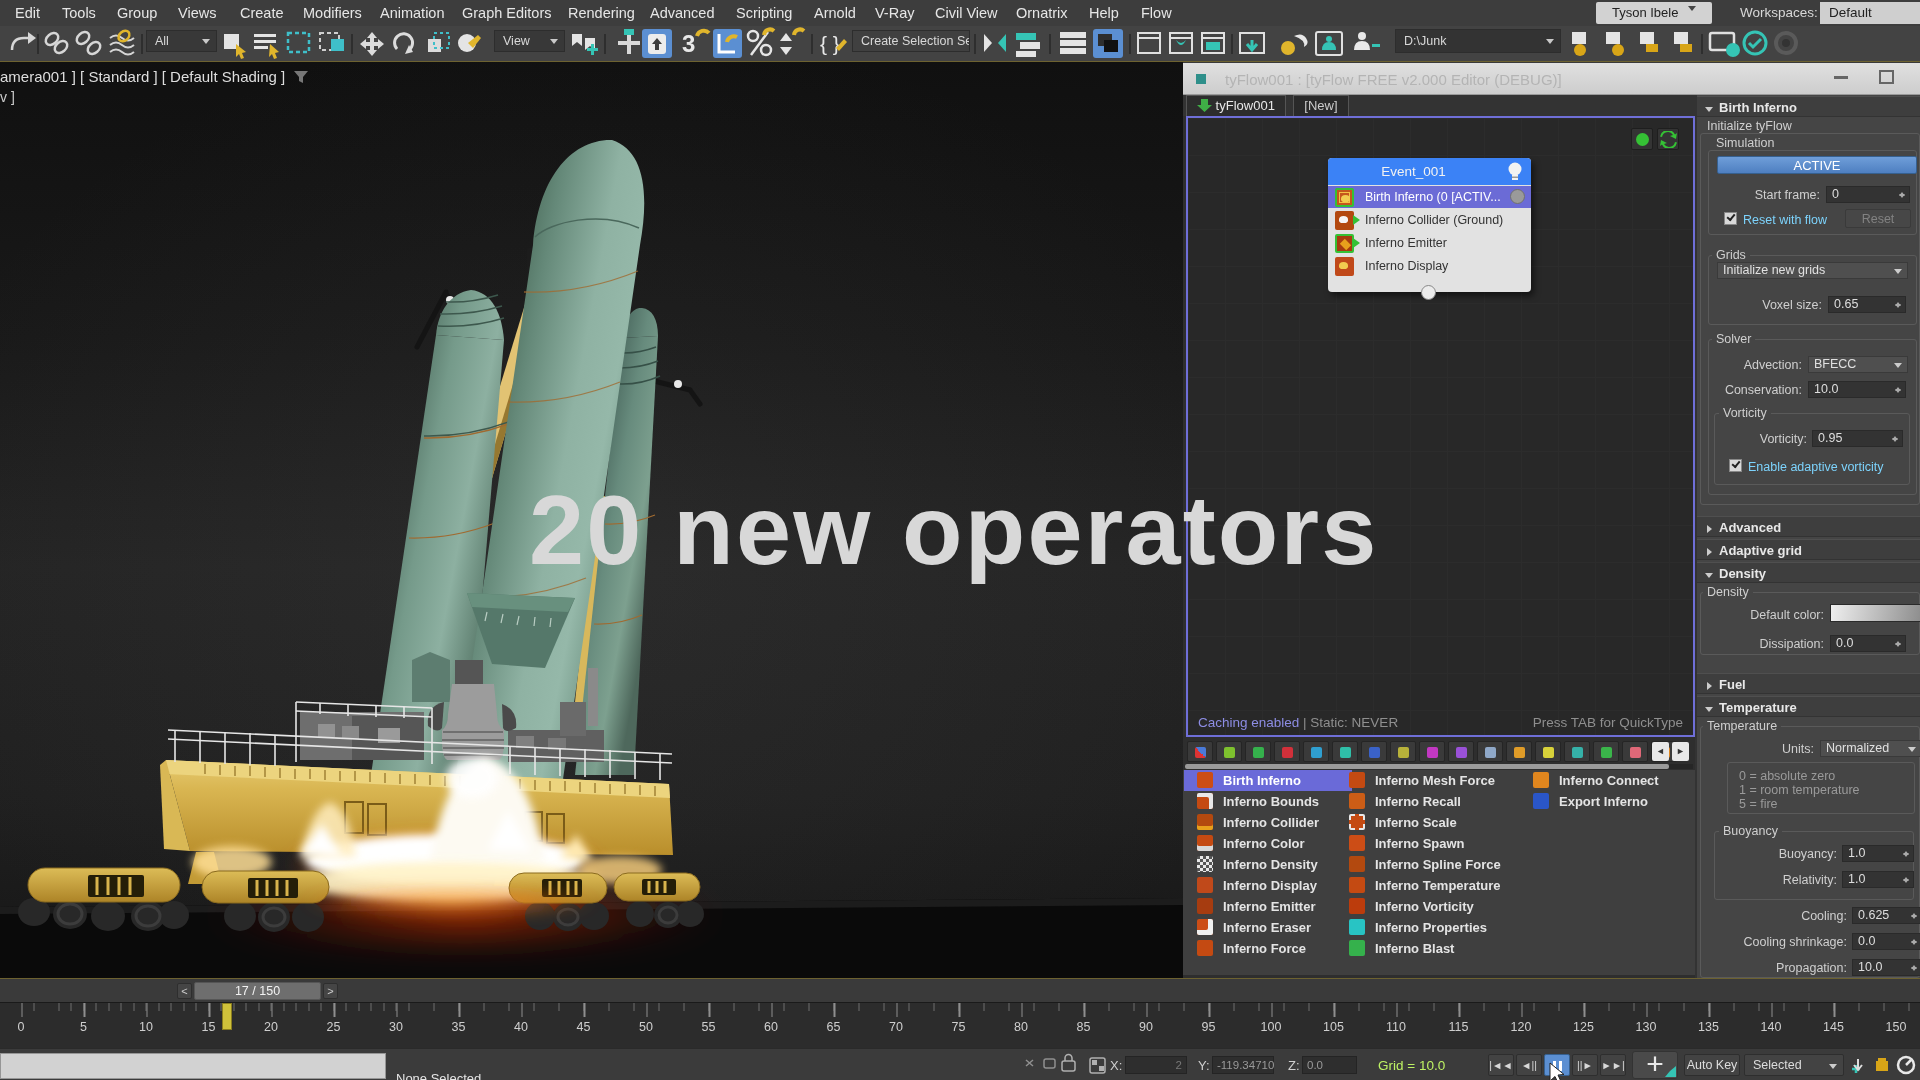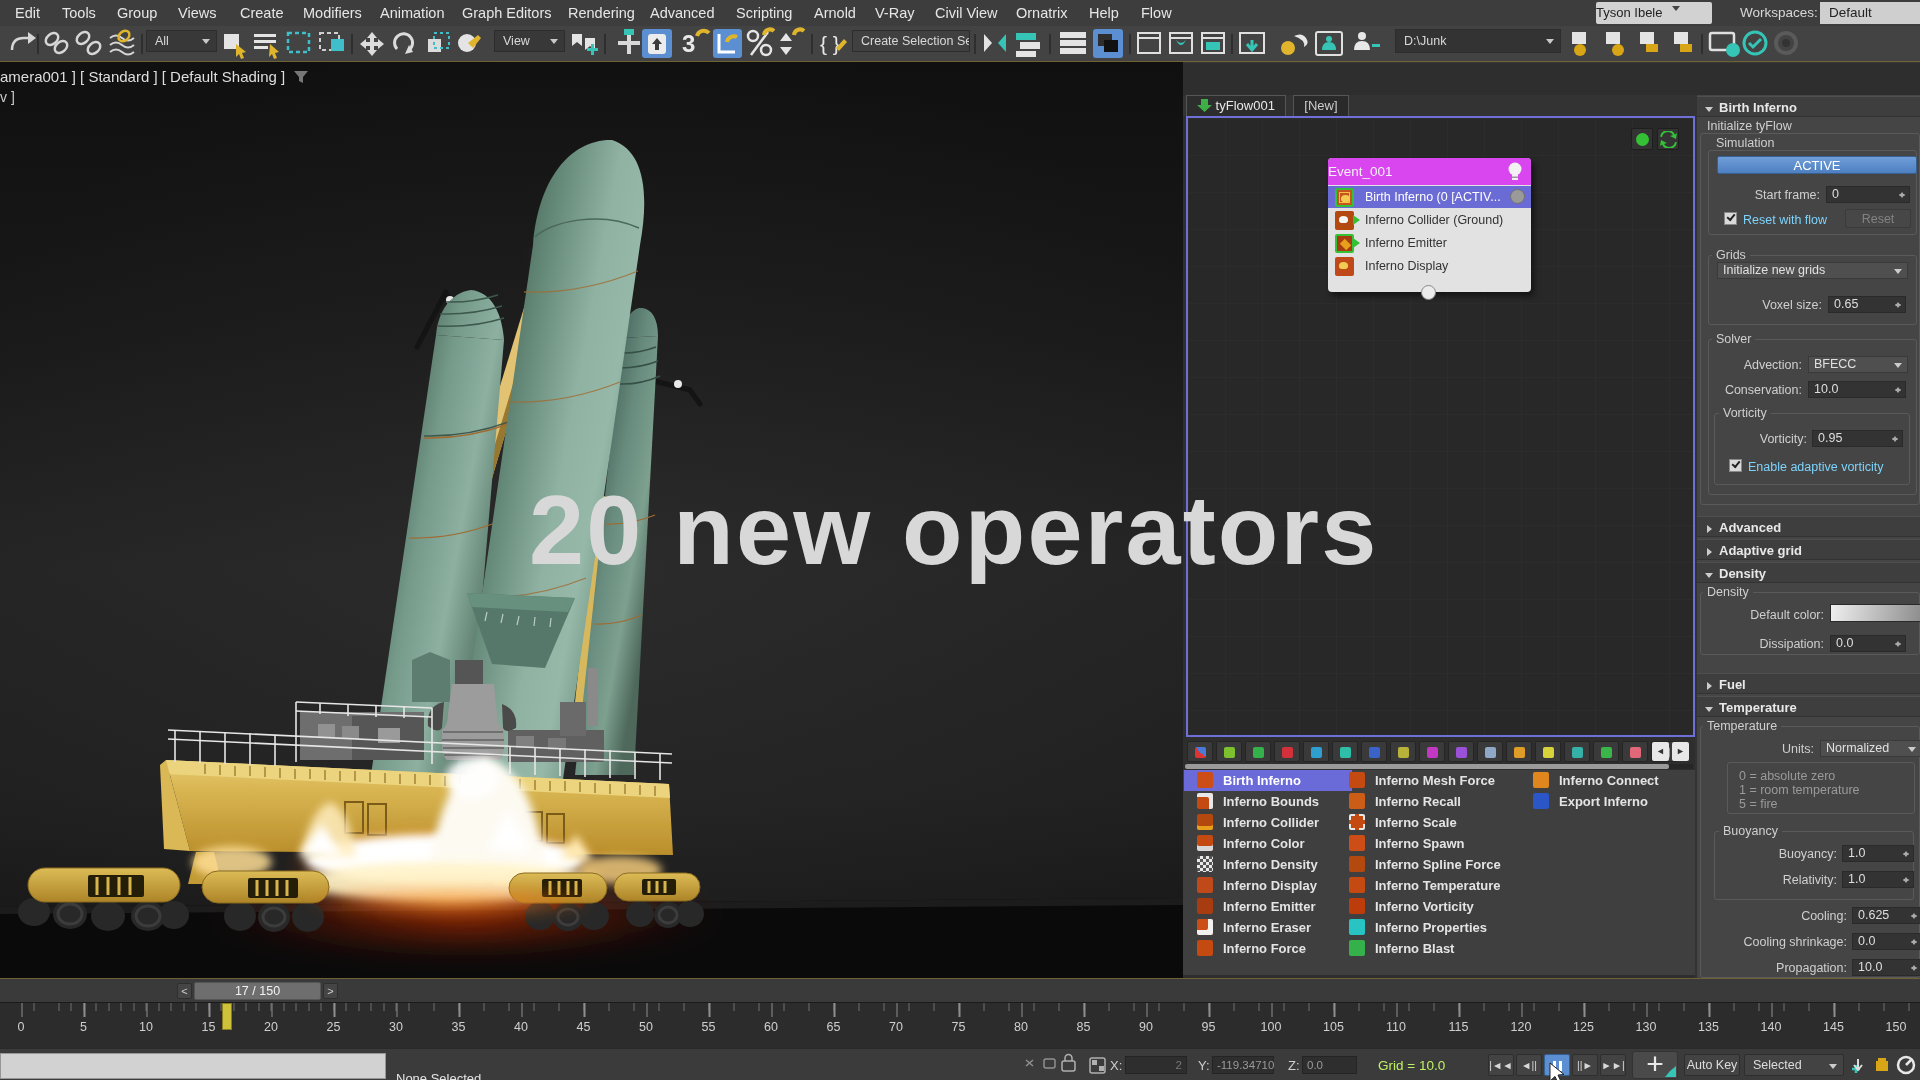--- a/index.html
+++ b/index.html
@@ -16,21 +16,21 @@
 #etitle{position:absolute;left:0;top:0;width:737px;height:32px;background:linear-gradient(#e0e0e0,#cdcdcd);border-bottom:1px solid #9a9a9a}
 #eticon{position:absolute;left:13px;top:11px;width:10px;height:10px;background:#2e8f8a}
 #etxt{position:absolute;left:42px;top:8px;font-size:15px;color:#b4b4b4}
 #etabs{position:absolute;left:0;top:32px;width:512px;height:21px;background:#333}
 .etab{display:inline-block;height:21px;padding:0 10px;font-size:13px;color:#ccc;line-height:20px;background:#2a2a2a;border:1px solid #555;border-bottom:none;margin-left:3px}
 .etab.on{background:#2d2d2d;color:#e8e8e8}
 #egraph{position:absolute;left:3px;top:53px;width:509px;height:621px;border:2px solid #6f6fd8;background:#282828;background-image:linear-gradient(#2c2c2c 1px,transparent 1px),linear-gradient(90deg,#2c2c2c 1px,transparent 1px);background-size:37px 37px}
 .gbtn{position:absolute;top:10px;width:22px;height:22px;background:#343434;border:1px solid #1e1e1e;border-radius:2px}
 #caching{position:absolute;left:0;bottom:2px;width:100%;height:18px;font-size:13.5px;padding-left:10px}
 #enode{position:absolute;left:145px;top:95px;width:203px;height:134px;background:#e2e2e2;border-radius:4px;box-shadow:3px 4px 6px rgba(0,0,0,.5);font-size:13px}
-#nhead{position:absolute;left:0;top:0;width:203px;height:27px;background:#d946ef;border-radius:4px 4px 0 0;color:#f2f2f2;text-align:left;padding-right:32px;line-height:27px;font-size:13.5px}
+#nhead{position:absolute;left:0;top:0;width:203px;height:27px;background:#3b82f6;border-radius:4px 4px 0 0;color:#f2f2f2;text-align:center;padding-right:32px;line-height:27px;font-size:13.5px}
 .nrow{position:absolute;left:0;width:203px;height:22px;color:#333;line-height:22px;padding-left:37px;white-space:nowrap;font-size:12.5px}
 .nrow:nth-of-type(2){top:28px}.nrow:nth-of-type(3){top:51px}.nrow:nth-of-type(4){top:74px}.nrow:nth-of-type(5){top:97px}
 .nrow.sel{background:#6b6bd6;color:#fff}
 .nico{position:absolute;left:7px;top:2px;width:19px;height:19px;border-radius:2px}
 .nico i{position:absolute;left:4px;top:5px;width:9px;height:7px;border-radius:50% 50% 40% 40%;background:#f2cc50}
 .ngrn{position:absolute;left:25px;top:6px;width:0;height:0;border:5px solid transparent;border-left:7px solid #35c135}
 .ncirc{position:absolute;right:6px;top:3px;width:15px;height:15px;border-radius:50%;background:#9a9a9a;border:1px solid #707070}
 #nout{position:absolute;left:93px;bottom:-8px;width:15px;height:15px;border-radius:50%;background:#ececec;border:1px solid #888}
 #ecats{position:absolute;left:0;top:677px;width:512px;height:23px;background:#2e2e2e}
 .cat{position:absolute;top:1px;width:26px;height:21px;background:#3a3a3a;border:1px solid #252525;border-radius:2px}
@@ -91,21 +91,21 @@
     <span style="left:462px">Graph Editors</span>
     <span style="left:568px">Rendering</span>
     <span style="left:650px">Advanced</span>
     <span style="left:736px">Scripting</span>
     <span style="left:814px">Arnold</span>
     <span style="left:875px">V-Ray</span>
     <span style="left:935px">Civil View</span>
     <span style="left:1016px">Ornatrix</span>
     <span style="left:1089px">Help</span>
     <span style="left:1141px">Flow</span>
-<div style="position:absolute;left:1596px;top:2px;width:116px;height:22px;background:#d2d2d2;border-radius:2px;color:#222;font-size:13px;line-height:22px;">Tyson Ibele <i style="display:inline-block;width:0;height:0;border:4px solid transparent;border-top:5px solid #444;vertical-align:2px;margin-left:6px"></i></div>
+<div style="position:absolute;left:1596px;top:2px;width:116px;height:22px;background:#d2d2d2;border-radius:2px;color:#222;font-size:13px;line-height:22px;text-align:center">Tyson Ibele <i style="display:inline-block;width:0;height:0;border:4px solid transparent;border-top:5px solid #444;vertical-align:2px;margin-left:6px"></i></div>
 <span style="left:1740px;color:#d8d8d8;font-size:13.5px">Workspaces:</span>
 <div style="position:absolute;left:1820px;top:2px;width:100px;height:22px;background:#cfcfcf;color:#222;font-size:13.5px;line-height:22px;padding-left:9px">Default</div>
 </div>
 <div id="toolbar">
 <svg width="1920" height="35" style="position:absolute;left:0;top:0">
 <g stroke="#d6d6d6" stroke-width="2.5" fill="none">
 <path d="M12 24 Q12 12 24 12 L32 12"></path>
         <path d="M28 6 L36 12 L28 18" fill="#d6d6d6" stroke="none"></path>
 <ellipse cx="52" cy="13" rx="7" ry="5" transform="rotate(-40 52 13)"></ellipse>
         <ellipse cx="61" cy="21" rx="7" ry="5" transform="rotate(-40 61 21)"></ellipse>
@@ -552,34 +552,41 @@
 <ellipse cx="450" cy="840" rx="150" ry="14" fill="url(#gOr)" filter="url(#b8)" opacity="0.85"></ellipse>
 </g>
 </svg>
 <div id="vplabel">amera001 ] [ Standard ] [ Default Shading ]<svg width="16" height="13" style="margin-left:8px;vertical-align:-1px">
         <path d="M1 1 h14 l-5 6 v6 l-4 -2 v-4 z" fill="#777"></path>
       </svg></div>
 <div id="vplabel2">v ]</div>
 </div>
 <div id="bigtext">20 new operators</div>
 <div id="editor">
+<div id="etitle">
+      <i id="eticon"></i>
+      <span id="etxt">tyFlow001 : [tyFlow FREE v2.000 Editor (DEBUG)]</span>
+<span style="position:absolute;right:72px;top:13px;width:14px;height:3px;background:#666"></span>
+<span style="position:absolute;right:26px;top:7px;width:15px;height:14px;border:2px solid #666"></span>
+</div>
 <div id="etabs">
 <div class="etab on"><svg width="15" height="14" style="vertical-align:-2px">
           <path d="M4 1 h7 v6 h4 l-7.5 7 l-7.5 -7 h4 z" fill="#3fae46"></path>
         </svg> tyFlow001</div>
 <div class="etab">[New]</div>
 </div>
 <div id="egraph">
 <div class="gbtn" style="right:40px">
         <i style="display:block;margin:4px auto;width:13px;height:13px;border-radius:50%;background:#35c135"></i>
       </div>
 <div class="gbtn" style="right:14px"><svg width="17" height="17" style="margin:2px">
           <path d="M2 6 a6 6 0 0 1 11 -2 l-3 1 l6 3 l1 -6 l-2 1.5 a8 8 0 0 0 -15 2z" fill="#35c135"></path>
           <path d="M15 11 a6 6 0 0 1 -11 2 l3 -1 l-6 -3 l-1 6 l2 -1.5 a8 8 0 0 0 15 -2z" fill="#35c135"></path>
         </svg></div>
+<div id="caching"><span style="color:#8d8de4">Caching enabled</span><span style="color:#8f8f8f"> | Static: NEVER</span><span style="position:absolute;right:10px;color:#8f8f8f">Press TAB for QuickType</span></div>
 </div>
 <div id="enode">
 <div id="nhead">Event_001<svg width="16" height="19" style="position:absolute;right:8px;top:4px">
           <circle cx="8" cy="7" r="6.5" fill="#f2f2f2"></circle>
           <rect x="5" y="13" width="6" height="5" fill="#f2f2f2"></rect>
           <rect x="5" y="14.5" width="6" height="1.5" fill="#999"></rect>
         </svg></div>
 <div class="nrow sel"><span class="nico" style="border:2px solid #35c135;background:#c6561c;box-shadow:inset 0 0 0 2px #c6561c,inset 0 0 0 3px rgba(255,220,80,.8)">
           <i></i>
         </span>Birth Inferno (0 [ACTIV...<span class="ncirc"></span></div>

